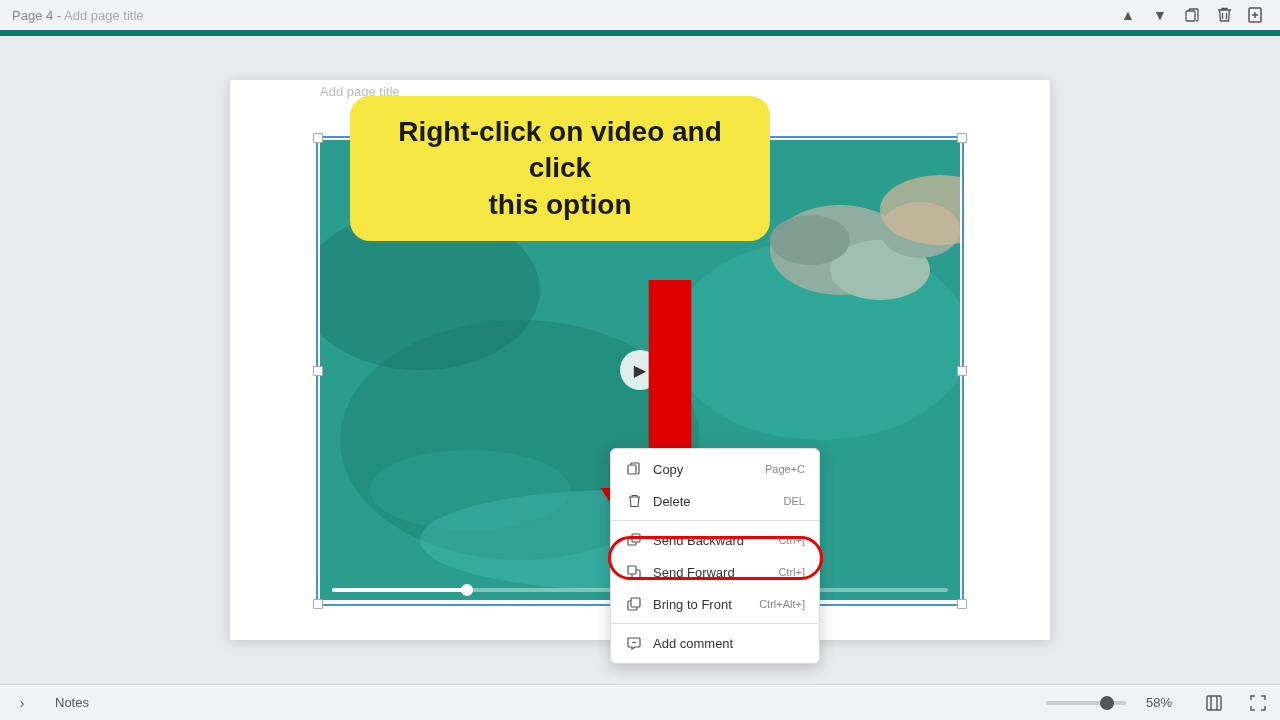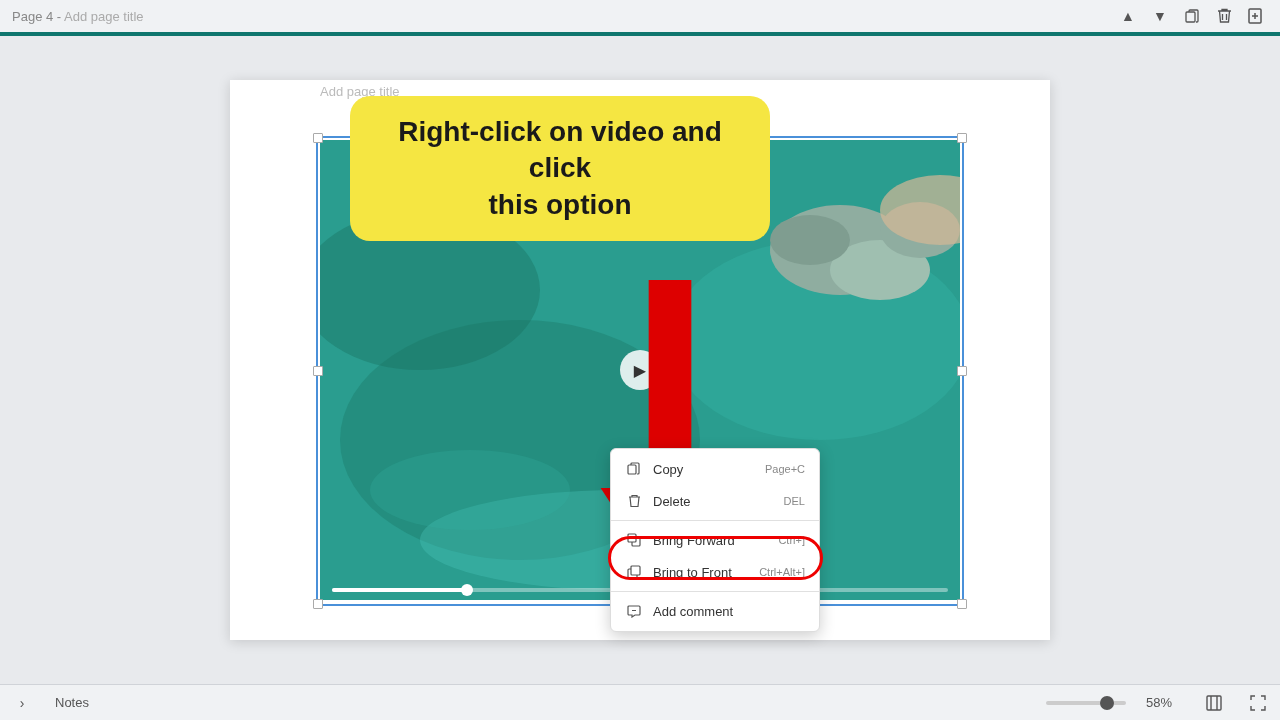--- a/index.html
+++ b/index.html
@@ -14,21 +14,21 @@
 
     
     .top-bar {
       position: absolute;
       top: 0; left: 0; right: 0;
       height: 36px;
       background: #f0f2f4;
       display: flex;
       align-items: center;
       padding: 0 12px;
-      border-bottom: 4px solid #0f766e;
+      border-bottom: 6px solid #0f766e;
     }
     .page-title {
       font-size: 13px;
       color: #444;
     }
     .page-title span {
       color: #888;
     }
     .top-bar-actions {
       margin-left: auto;
@@ -458,29 +458,39 @@
         <span class="menu-icon">
           <svg width="13" height="14" viewBox="0 0 13 14" fill="none" stroke="#555" stroke-width="1.2">
             <path d="M1 3h11M4 3V1.5h5V3M2 3l1 9.5h7L11 3"></path>
           </svg>
         </span>
         <span class="menu-label">Delete</span>
         <span class="shortcut">DEL</span>
       </div>
       <div class="menu-divider"></div>
 
+      <div class="menu-item">
+        <span class="menu-icon">
+          <svg width="14" height="14" viewBox="0 0 14 14" fill="none" stroke="#555" stroke-width="1.2">
+            <rect x="1" y="4" width="8" height="8" rx="1"></rect>
+            <rect x="5" y="1" width="8" height="8" rx="1" fill="white"></rect>
+          </svg>
+        </span>
+        <span class="menu-label">Send Backward</span>
+        <span class="shortcut">Ctrl+[</span>
+      </div>
 
       <div class="menu-item">
         <span class="menu-icon">
           <svg width="14" height="14" viewBox="0 0 14 14" fill="none" stroke="#555" stroke-width="1.2">
             <rect x="5" y="5" width="8" height="8" rx="1"></rect>
             <rect x="1" y="1" width="8" height="8" rx="1" fill="white"></rect>
           </svg>
         </span>
-        <span class="menu-label">Bring Forward</span>
+        <span class="menu-label">Send Forward</span>
         <span class="shortcut">Ctrl+]</span>
       </div>
 
       <div class="menu-item">
         <span class="menu-icon">
           <svg width="14" height="14" viewBox="0 0 14 14" fill="none" stroke="#555" stroke-width="1.2">
             <rect x="1" y="4" width="9" height="9" rx="1"></rect>
             <rect x="4" y="1" width="9" height="9" rx="1" fill="white"></rect>
           </svg>
         </span>

